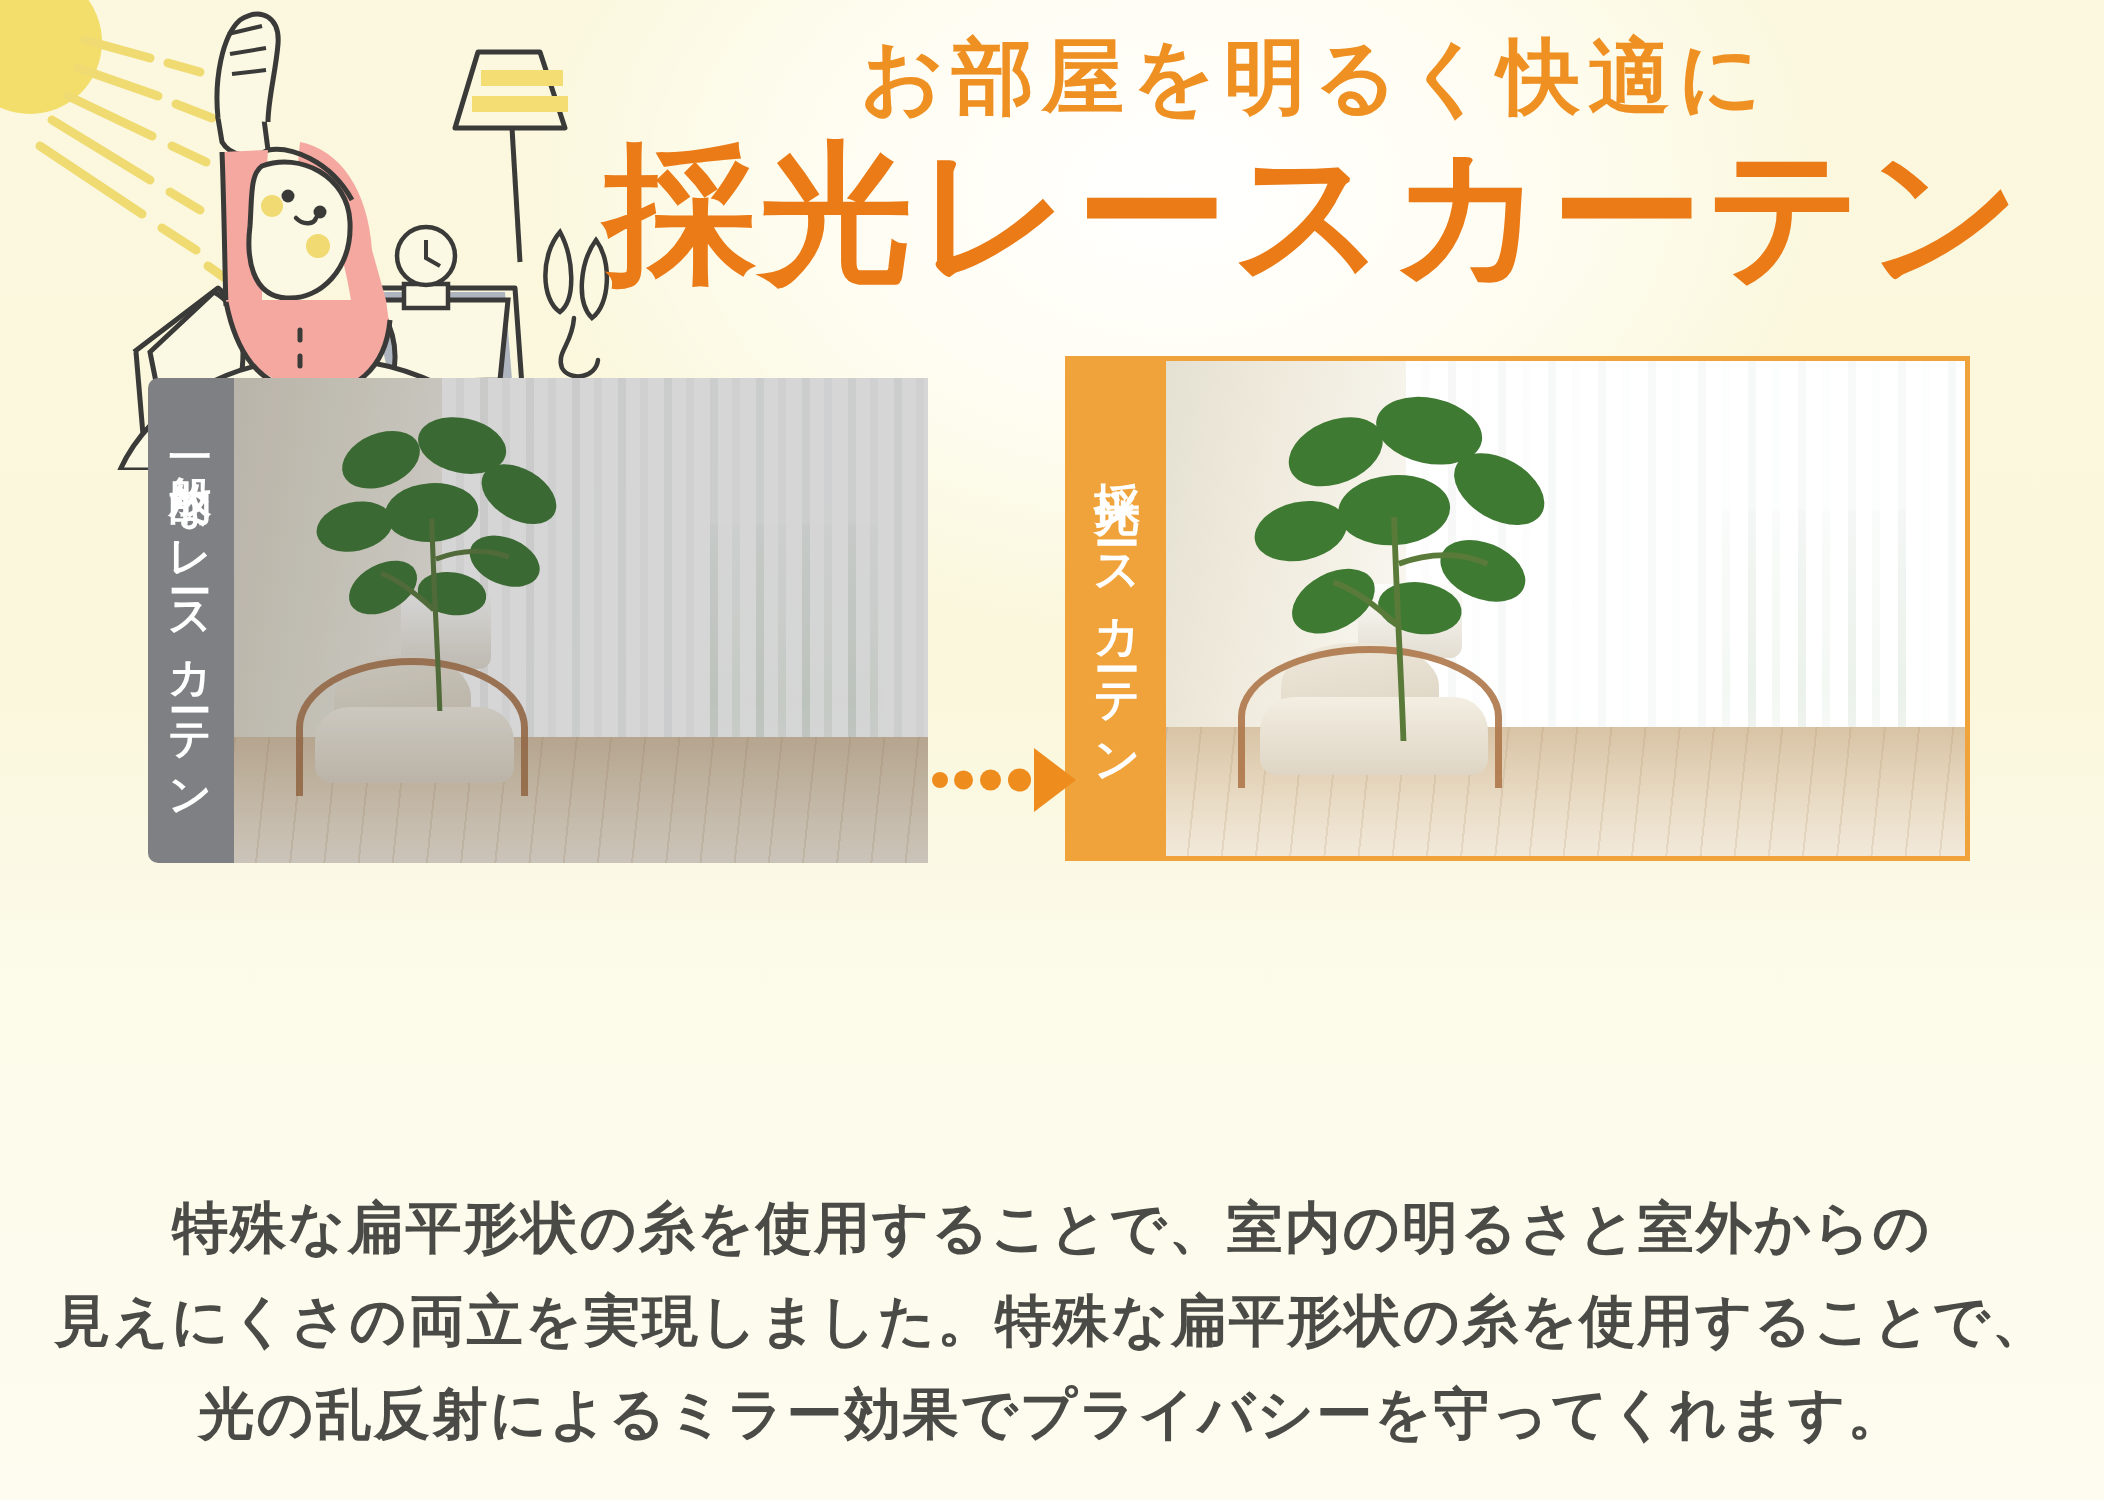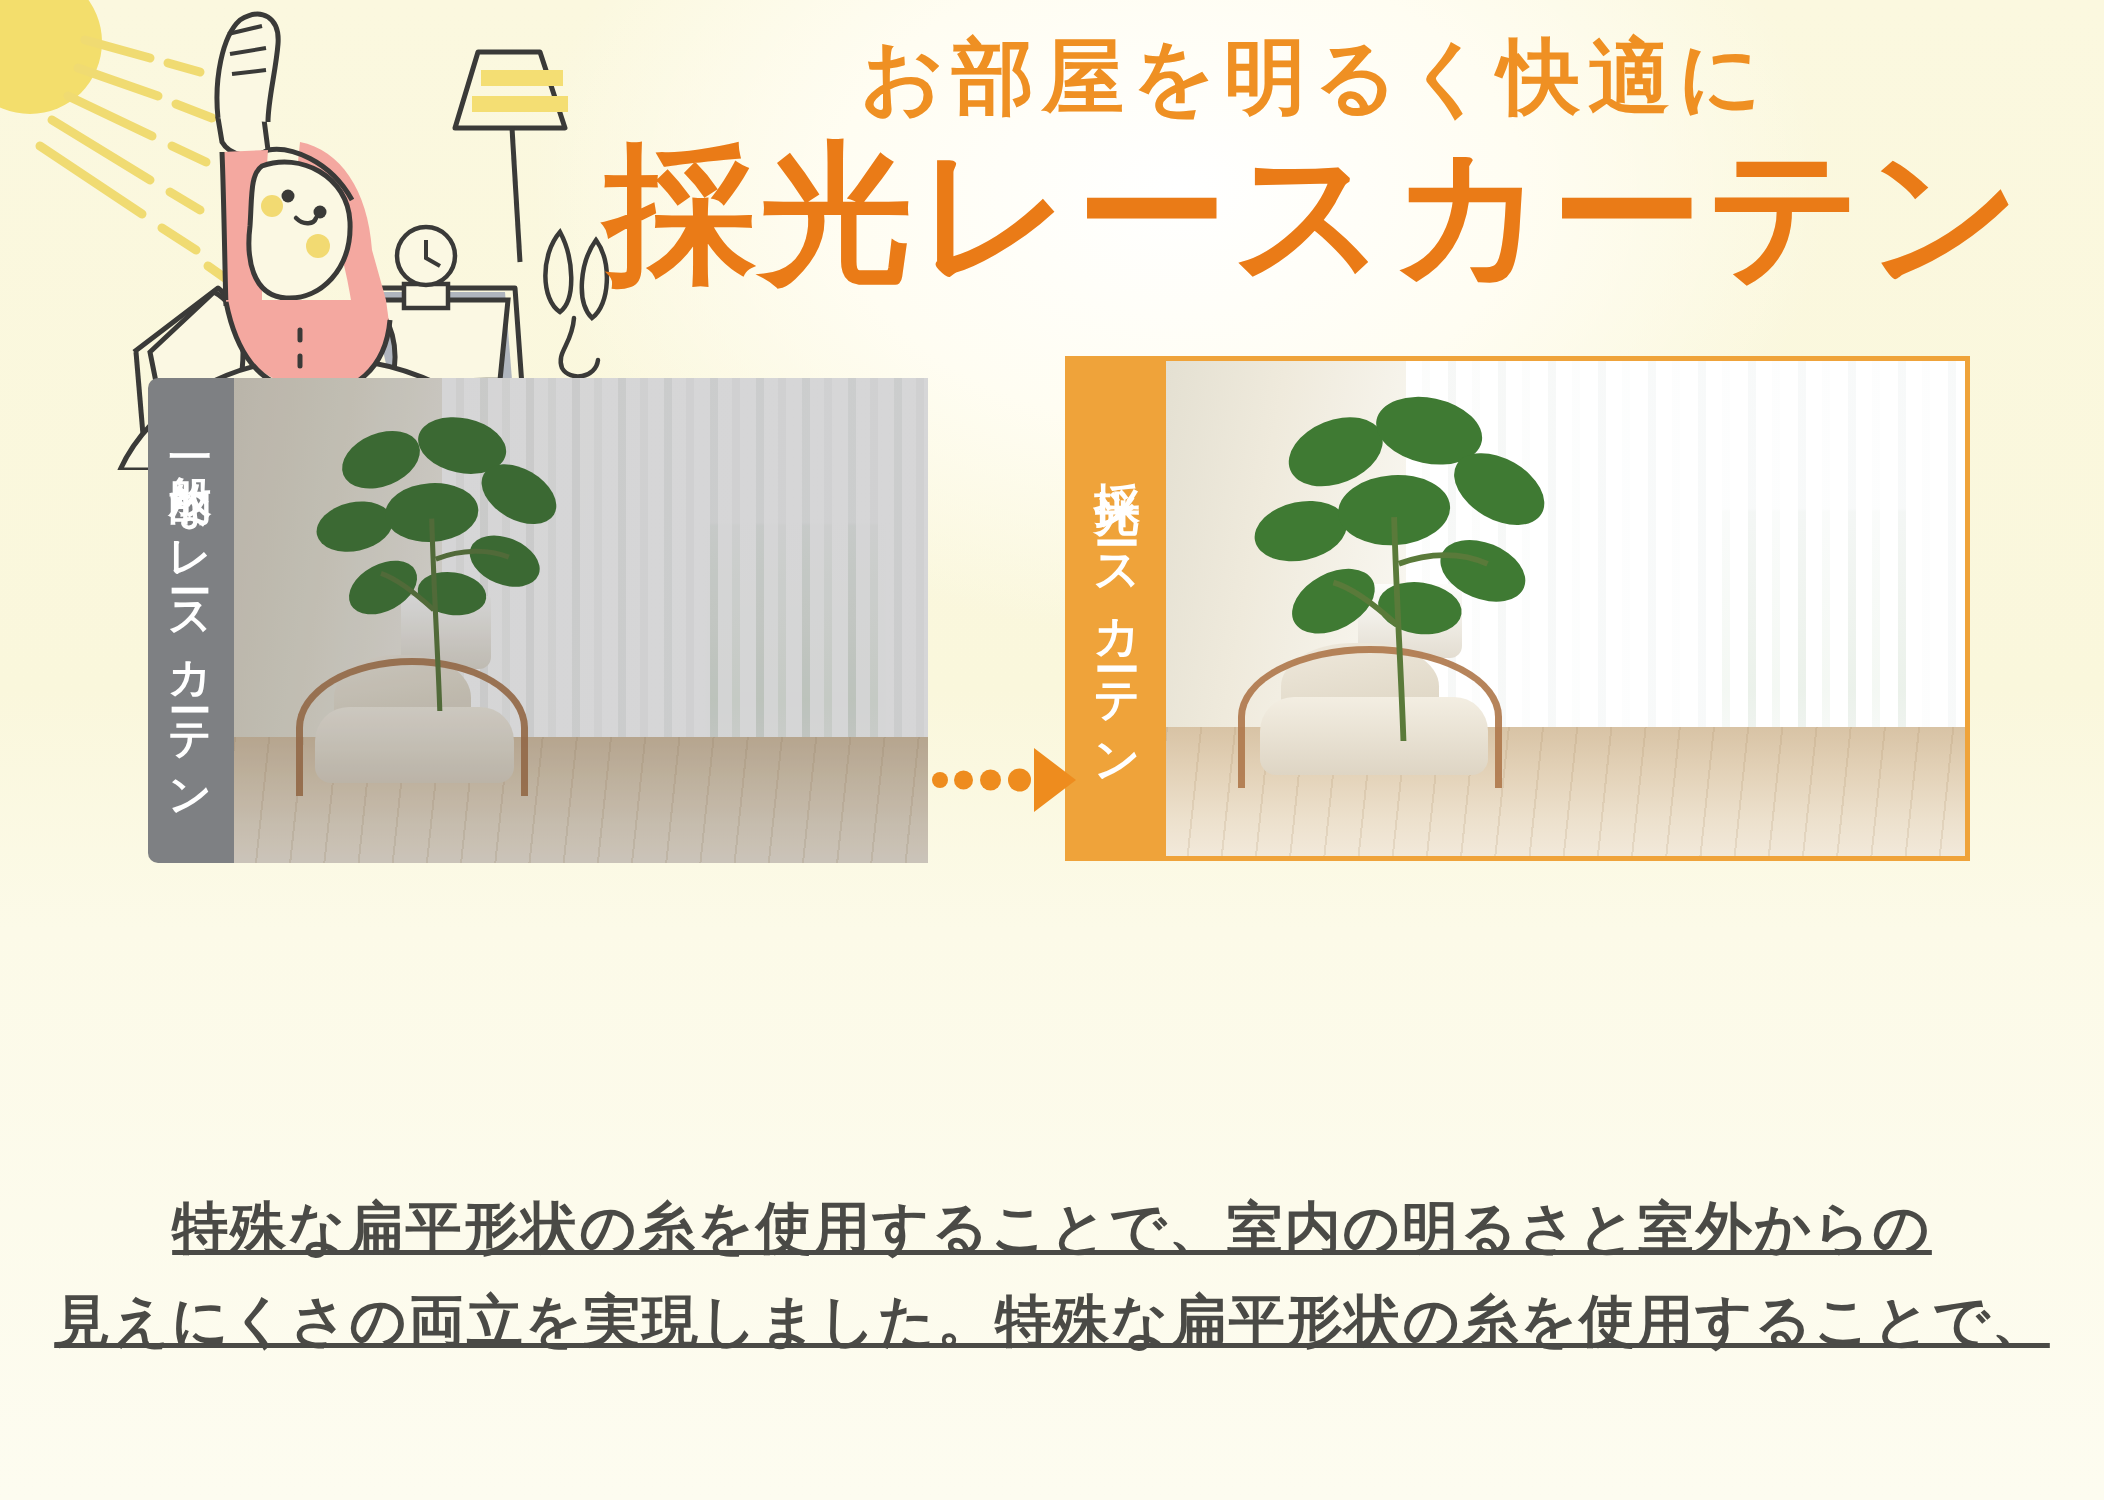--- a/index.html
+++ b/index.html
@@ -152,21 +152,20 @@
   }
 
   
   .desc{
     position:absolute;left:0;top:1190px;width:2104px;text-align:center;
     color:#4A4A46;font-weight:700;
   }
   .desc p{
     margin:0 0 18px 0;font-size:56px;line-height:1.34;letter-spacing:2px;
     white-space:nowrap;
-    text-decoration:underline;
   }
 </style>
 </head>
 <body>
 
 <div class="banner">
 
   <div class="illus">
     <svg viewBox="0 0 620 470" xmlns="http://www.w3.org/2000/svg">
 
@@ -329,15 +328,16 @@
     <span class="dot d1"></span>
       <span class="dot d2"></span>
     <span class="dot d3"></span>
       <span class="dot d4"></span>
     <span class="tri"></span>
   </div>
 
   <div class="desc">
     <p>特殊な扁平形状の糸を使用することで、室内の明るさと室外からの</p>
     <p>見えにくさの両立を実現しました。特殊な扁平形状の糸を使用することで、</p>
+    <p>光の乱反射によるミラー効果でプライバシーを守ってくれます。</p>
   </div>
 
 </div>
 
 </body></html>

